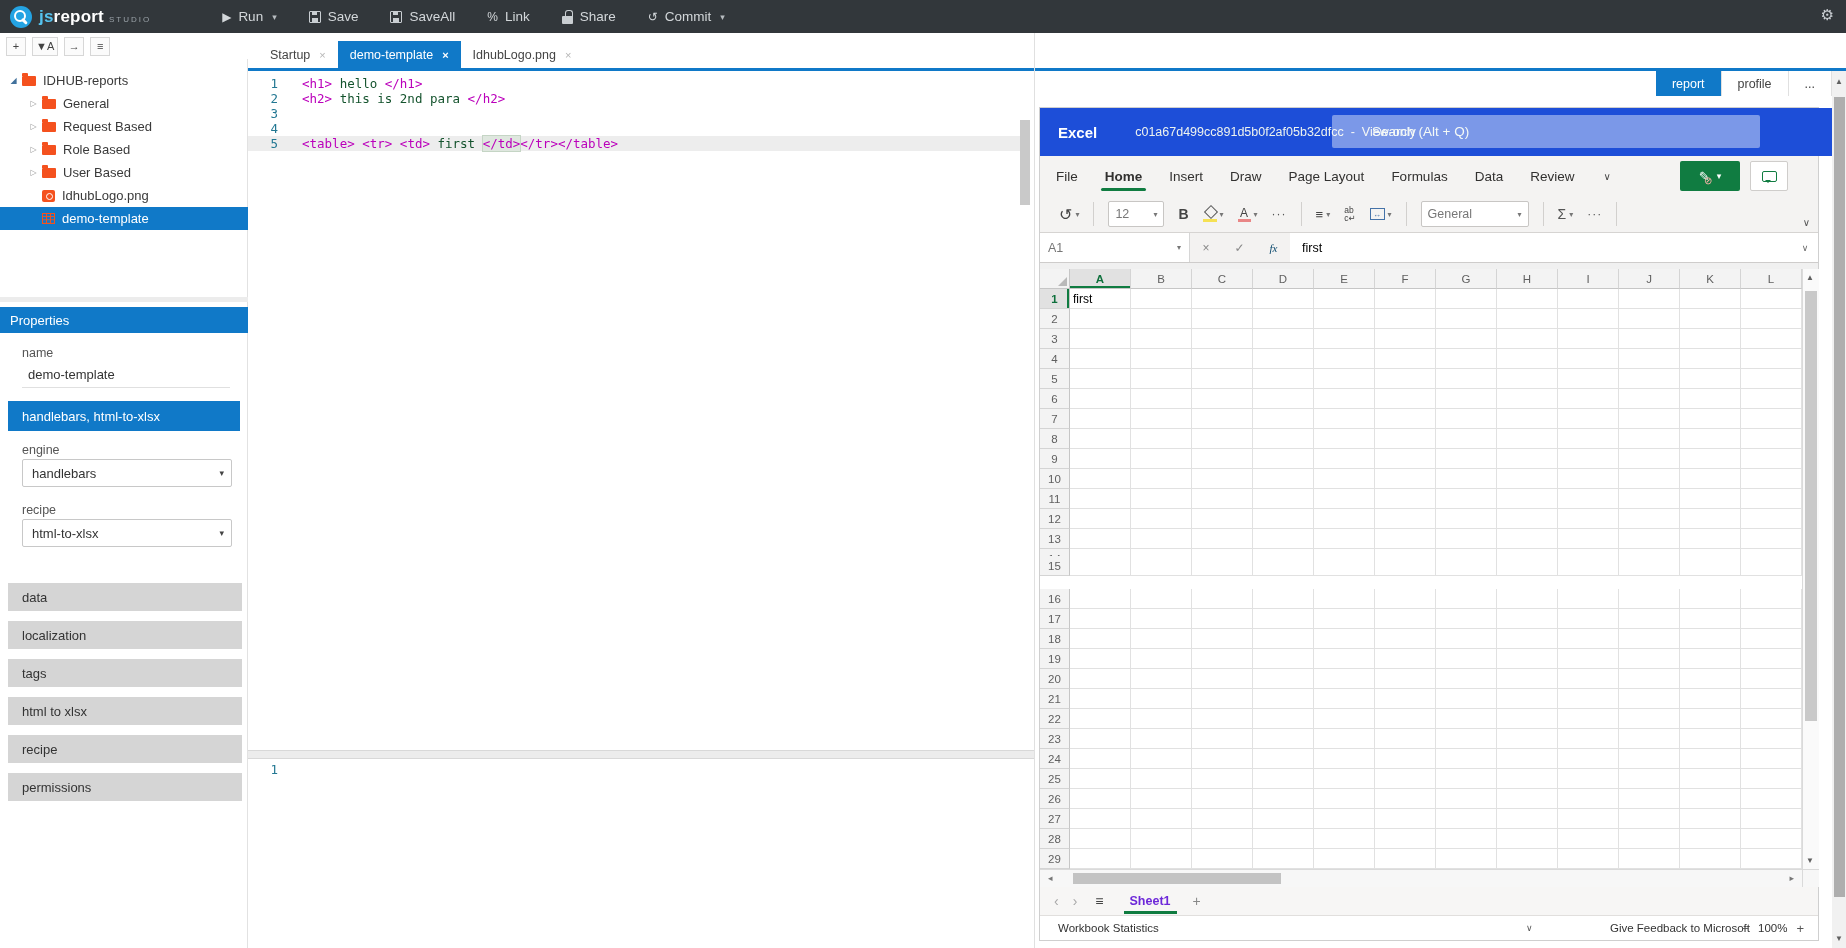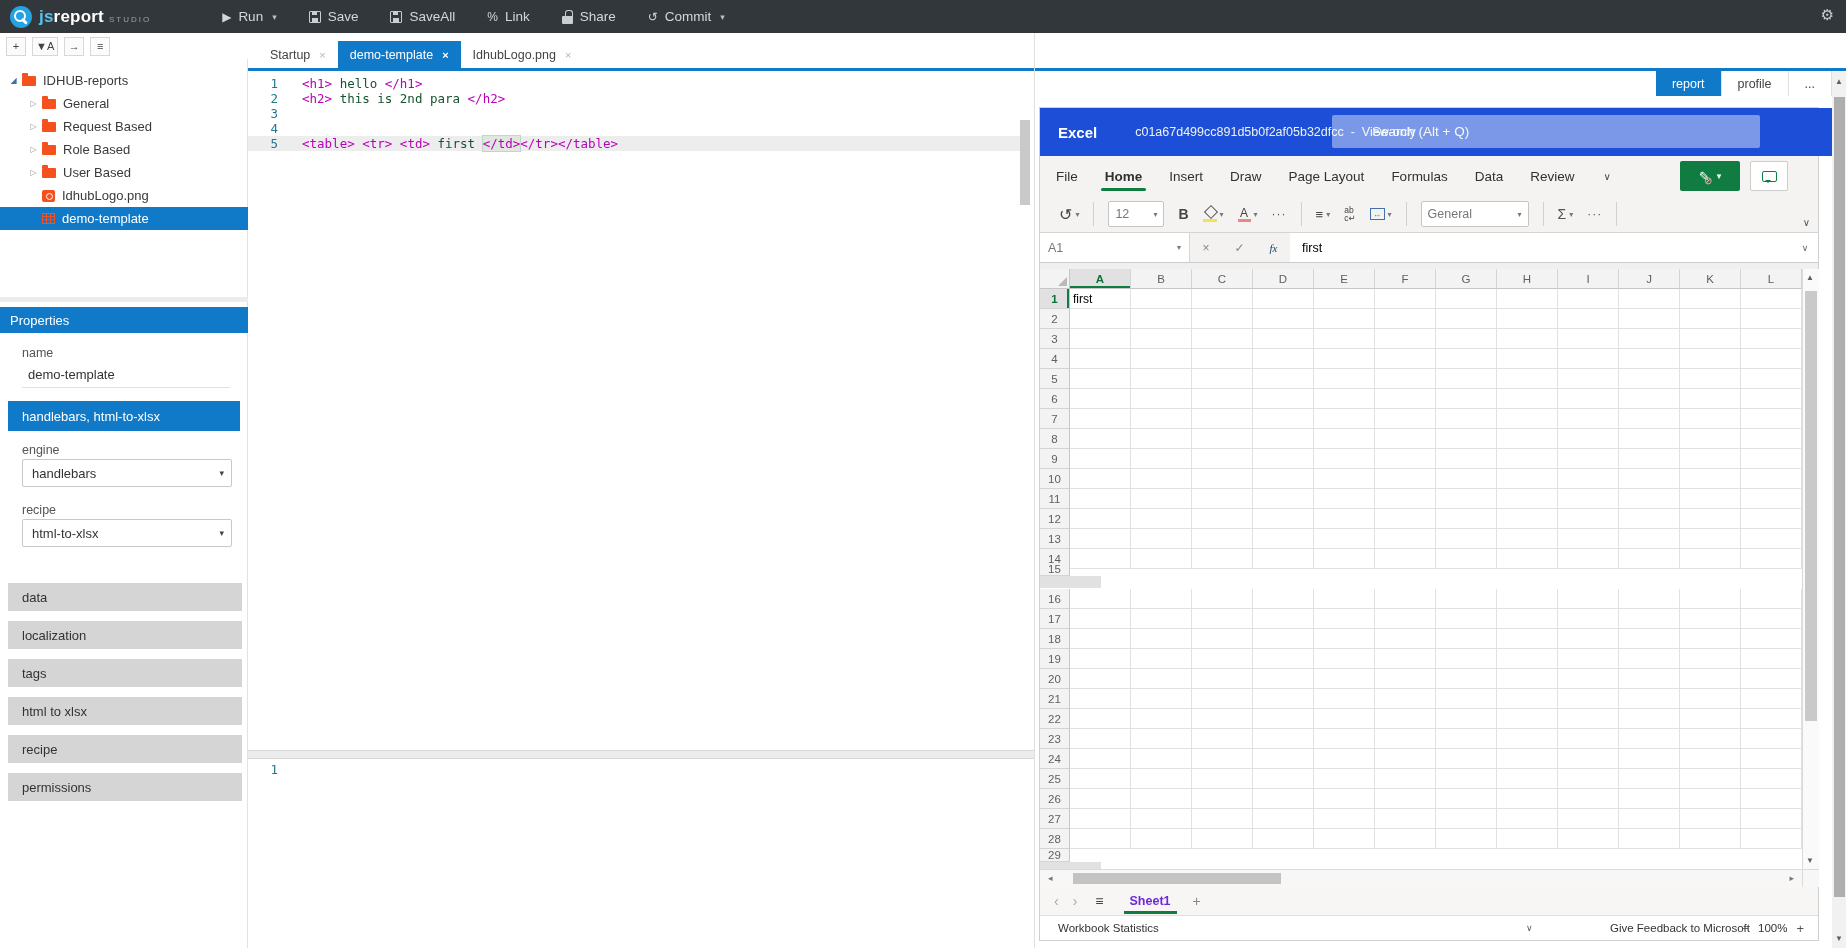--- a/index.html
+++ b/index.html
@@ -712,21 +712,21 @@
           <div class="cell"></div>
           <div class="cell"></div>
           <div class="cell"></div>
           <div class="cell"></div>
           <div class="cell"></div>
           <div class="cell"></div>
           <div class="cell"></div>
           <div class="cell"></div>
           <div class="cell"></div>
         </div>
-        <div class="grid-row" style="top: 294px; flex-direction: column;">
+        <div class="grid-row" style="top: 287px;">
           <div class="row-h">15</div>
           <div class="cell"></div>
           <div class="cell"></div>
           <div class="cell"></div>
           <div class="cell"></div>
           <div class="cell"></div>
           <div class="cell"></div>
           <div class="cell"></div>
           <div class="cell"></div>
           <div class="cell"></div>
@@ -922,21 +922,21 @@
           <div class="cell"></div>
           <div class="cell"></div>
           <div class="cell"></div>
           <div class="cell"></div>
           <div class="cell"></div>
           <div class="cell"></div>
           <div class="cell"></div>
           <div class="cell"></div>
           <div class="cell"></div>
         </div>
-        <div class="grid-row" style="top: 580px; flex-direction: column;">
+        <div class="grid-row" style="top: 580px;">
           <div class="row-h">29</div>
           <div class="cell"></div>
           <div class="cell"></div>
           <div class="cell"></div>
           <div class="cell"></div>
           <div class="cell"></div>
           <div class="cell"></div>
           <div class="cell"></div>
           <div class="cell"></div>
           <div class="cell"></div>

